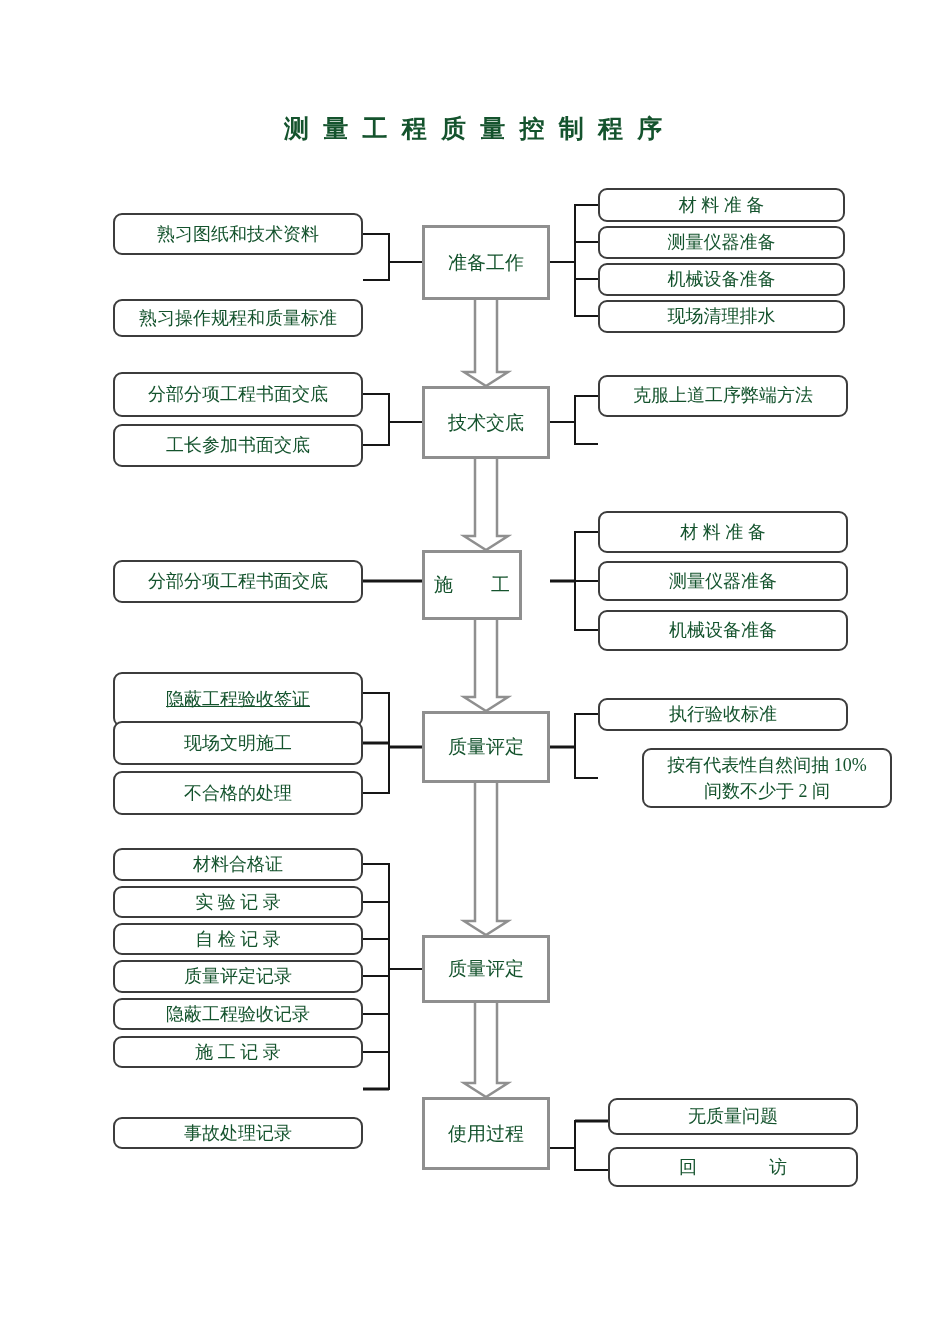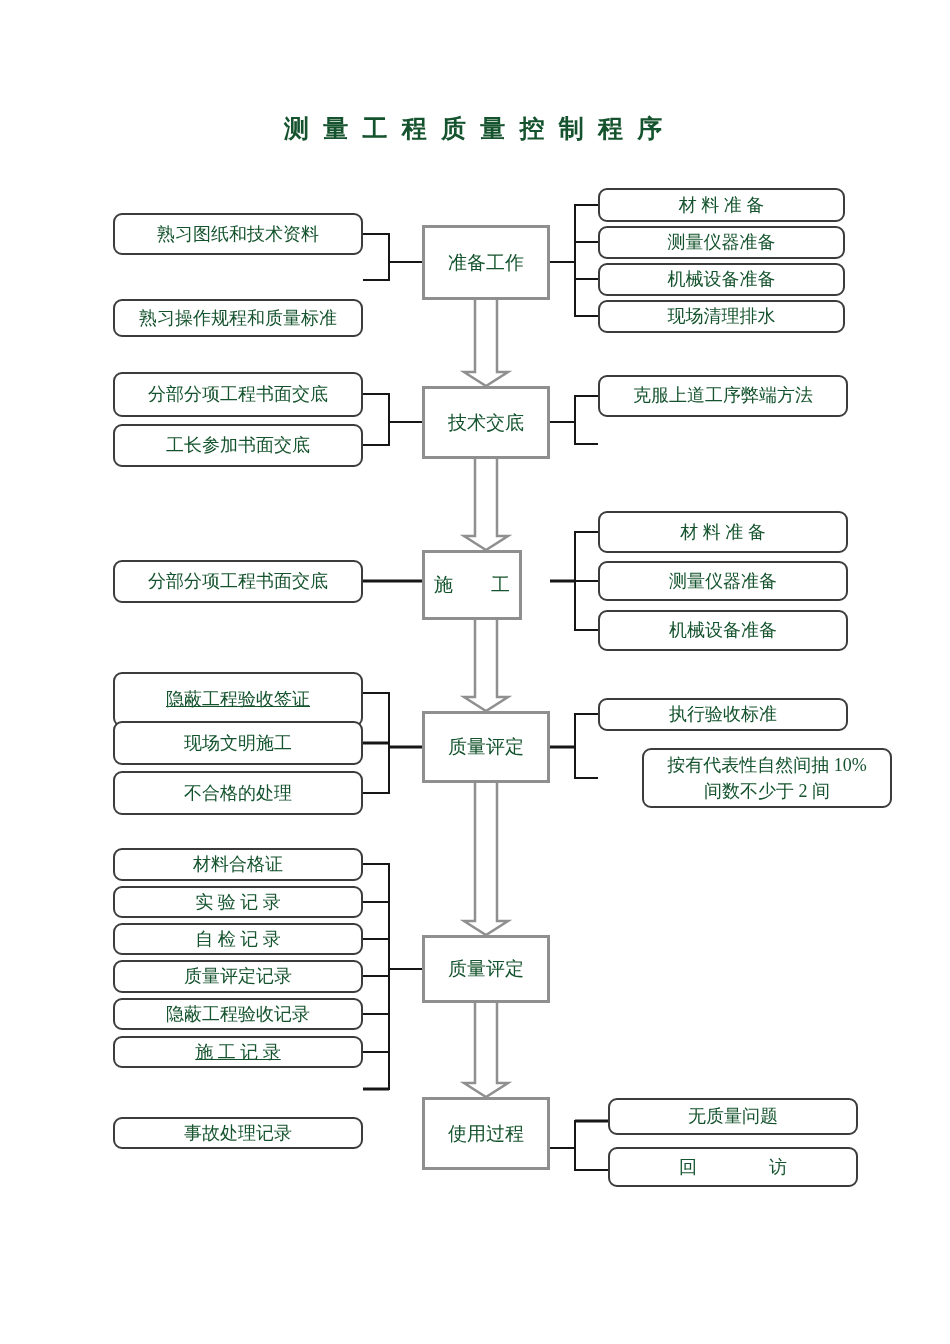--- a/index.html
+++ b/index.html
@@ -161,19 +161,19 @@
 
   <div class="sbox" style="left:598px;top:698px;width:250px;height:33px;">执行验收标准</div>
   <div class="sbox" style="left:598px;top:748px;width:250px;height:60px;margin-left:44px;">按有代表性自然间抽 10%
 间数不少于 2 间</div>
 
   <div class="sbox" style="left:113px;top:848px;width:250px;height:33px;">材料合格证</div>
   <div class="sbox" style="left:113px;top:886px;width:250px;height:32px;">实 验 记 录</div>
   <div class="sbox" style="left:113px;top:923px;width:250px;height:32px;">自 检 记 录</div>
   <div class="sbox" style="left:113px;top:960px;width:250px;height:33px;">质量评定记录</div>
   <div class="sbox" style="left:113px;top:998px;width:250px;height:32px;">隐蔽工程验收记录</div>
-  <div class="sbox" style="left:113px;top:1036px;width:250px;height:32px;text-decoration:underline;">施 工 记 录</div>
+  <div class="sbox" style="left:113px;top:1036px;width:250px;height:32px;">施 工 记 录</div>
   <div class="sbox" style="left:113px;top:1073px;width:250px;height:32px;margin-top:44px;">事故处理记录</div>
 
   <div class="sbox" style="left:608px;top:1098px;width:250px;height:37px;">无质量问题</div>
   <div class="sbox" style="left:608px;top:1147px;width:250px;height:40px;">回　　　　访</div>
 
 </div>
 
 </body></html>

